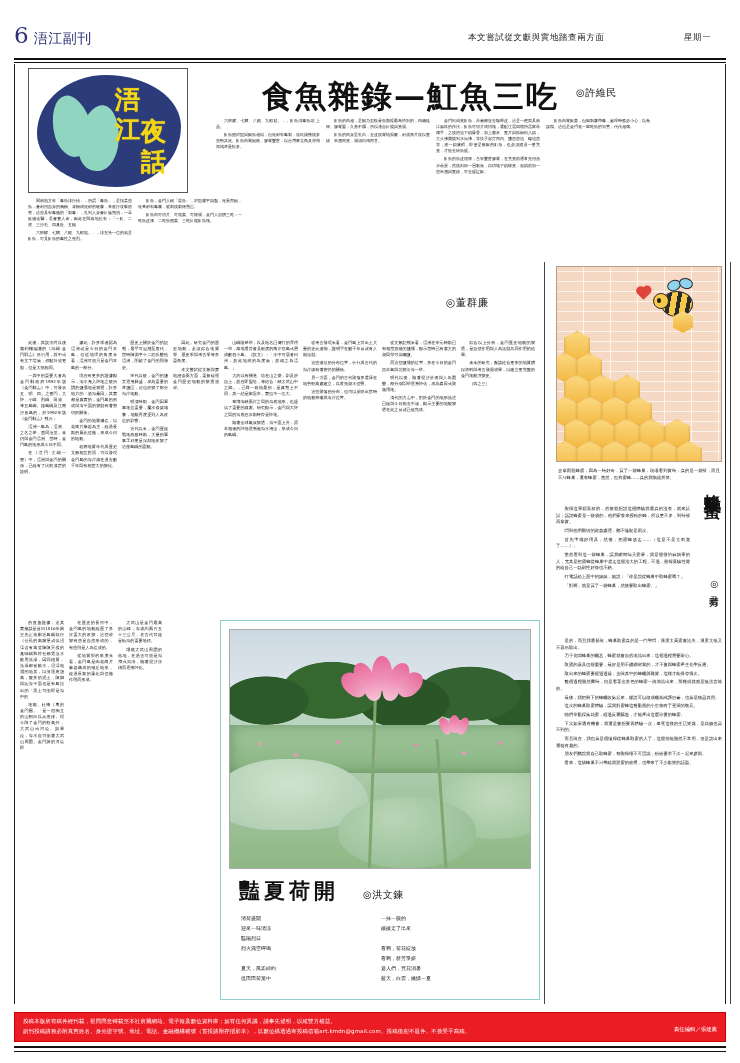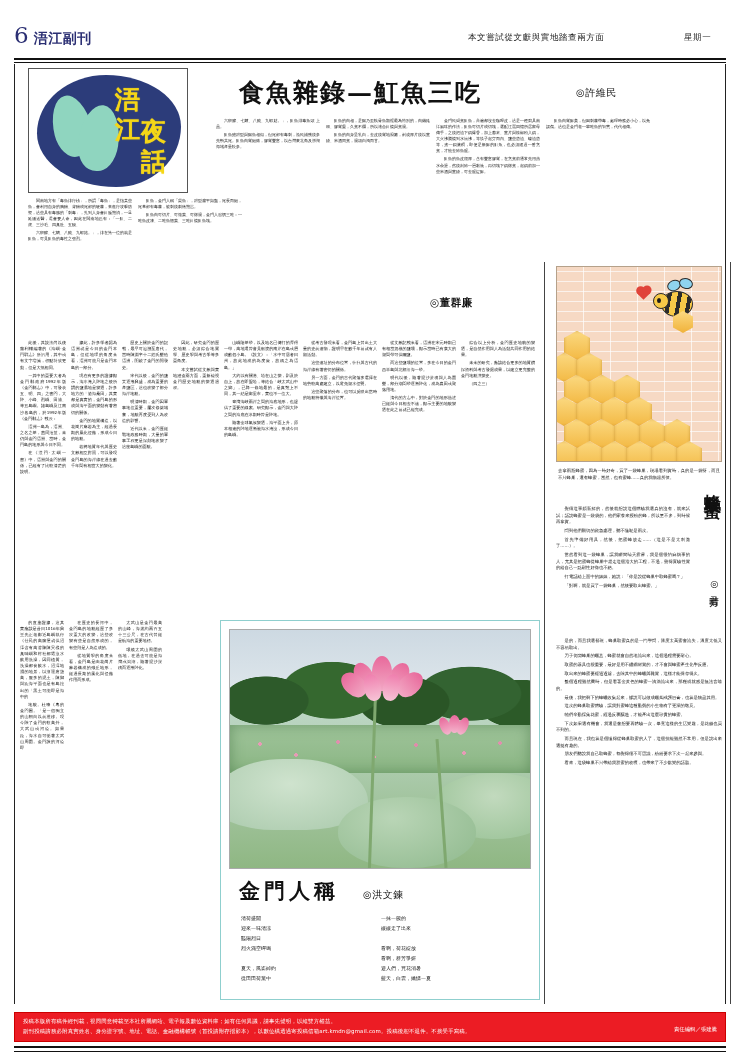--- a/index.html
+++ b/index.html
@@ -17,21 +17,21 @@
   }
   .folio {
     position: absolute; left: 14px; top: 0px;
     display: flex; align-items: baseline; gap: 5px;
   }
   .folio-num {
     font-size: 23px; color: #2b2f73; font-weight: normal;
     font-family: "DejaVu Serif", serif;
   }
   .folio-label {
-    font-size: 14px; color: #2b2f73; letter-spacing: 0.5px; font-weight: bold;
+    font-size: 14px; color: #2b2f73; letter-spacing: 0.5px; font-weight: normal;
   }
   .paper-title {
     position: absolute; left: 0; top: 0px; width: 740px; text-align: center;
     font-size: 24px; letter-spacing: 9px; font-weight: bold; color: #111;
     font-family: "DejaVu Serif", "Liberation Serif", serif;
   }
   .issue-date {
     position: absolute; left: 468px; top: 10px;
     font-size: 8.5px; color: #222; letter-spacing: 0.6px;
   }
@@ -81,22 +81,22 @@
   .logo-txt {
     position: absolute; color: #f5d617; font-weight: bold;
     font-family: "DejaVu Serif", serif; text-shadow: 0 0 1px #f5d617;
   }
   .lt1 { left: 86px; top: 14px; font-size: 25px; }
   .lt2 { left: 86px; top: 44px; font-size: 25px; }
   .lt3 { left: 112px; top: 46px; font-size: 25px; }
   .lt4 { left: 112px; top: 76px; font-size: 25px; }
 
   .fish-title {
-    position: absolute; left: 223px; top: 10px;
-    font-size: 25px; font-weight: bold; letter-spacing: 2px; color: #111;
+    position: absolute; left: 246px; top: 10px;
+    font-size: 31px; font-weight: bold; letter-spacing: 2px; color: #111;
     font-family: "DejaVu Serif", serif;
   }
   .fish-byline {
     position: absolute; left: 560px; top: 20px;
     font-size: 10px; color: #111; letter-spacing: 0.5px;
   }
 
   .tiny-cols {
     position: absolute; display: flex; gap: 6px;
     font-size: 4.0px; line-height: 1.52; color: #1a1a1a; text-align: justify;
@@ -108,22 +108,22 @@
   #fish-cols-left .c { width: 104px; }
 
   
   .main-head {
     position: absolute; left: 62px; top: 276px;
     font-size: 39px; font-weight: bold; letter-spacing: 1px; color: #000;
     font-family: "DejaVu Serif", serif;
     -webkit-text-stroke: 0.6px #000;
   }
   .main-byline {
-    position: absolute; left: 430px; top: 296px;
-    font-size: 10.5px; color: #111; letter-spacing: 0.5px; font-weight: bold;
+    position: absolute; left: 446px; top: 296px;
+    font-size: 10.5px; color: #111; letter-spacing: 0.5px;
   }
 
   
   .body-cols {
     position: absolute; left: 20px; top: 340px; width: 200px;
     display: flex; gap: 5px;
     font-size: 4.1px; line-height: 1.50; color: #161616; text-align: justify;
     font-family: "DejaVu Sans", sans-serif;
   }
   .body-cols .c { width: 46px; }
@@ -487,21 +487,21 @@
         <div class="petal p7"></div>
       </div>
       <div class="flower-small">
         <div class="petal p1"></div>
         <div class="petal p2"></div>
         <div class="petal p3"></div>
       </div>
     </div>
 
     <div class="lotus-caption">
-      <span class="lotus-title">金門人稱</span>
+      <span class="lotus-title">豔夏荷開</span>
       <span class="lotus-author">◎洪文鍊</span>
     </div>
 
     <div class="poem">
       <div class="pc" id="poem-c1">
           <p>清荷盛開</p>
           <p>迎來一味清涼</p>
           <p>豔陽烈日</p>
           <p>烈火滿空蟬鳴</p>
           <p>&nbsp;</p>

